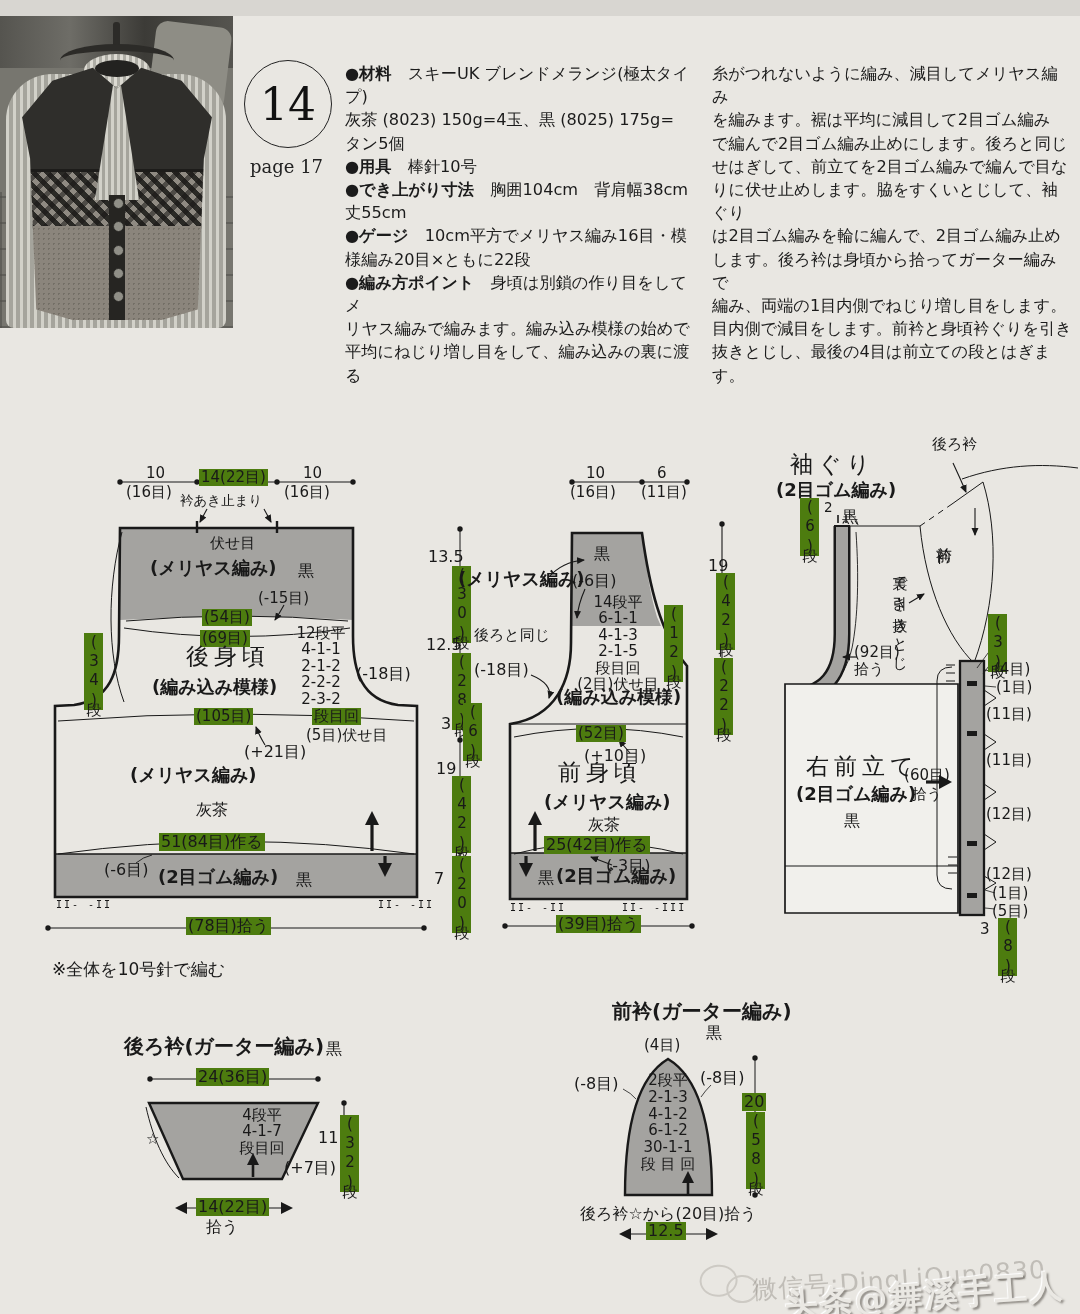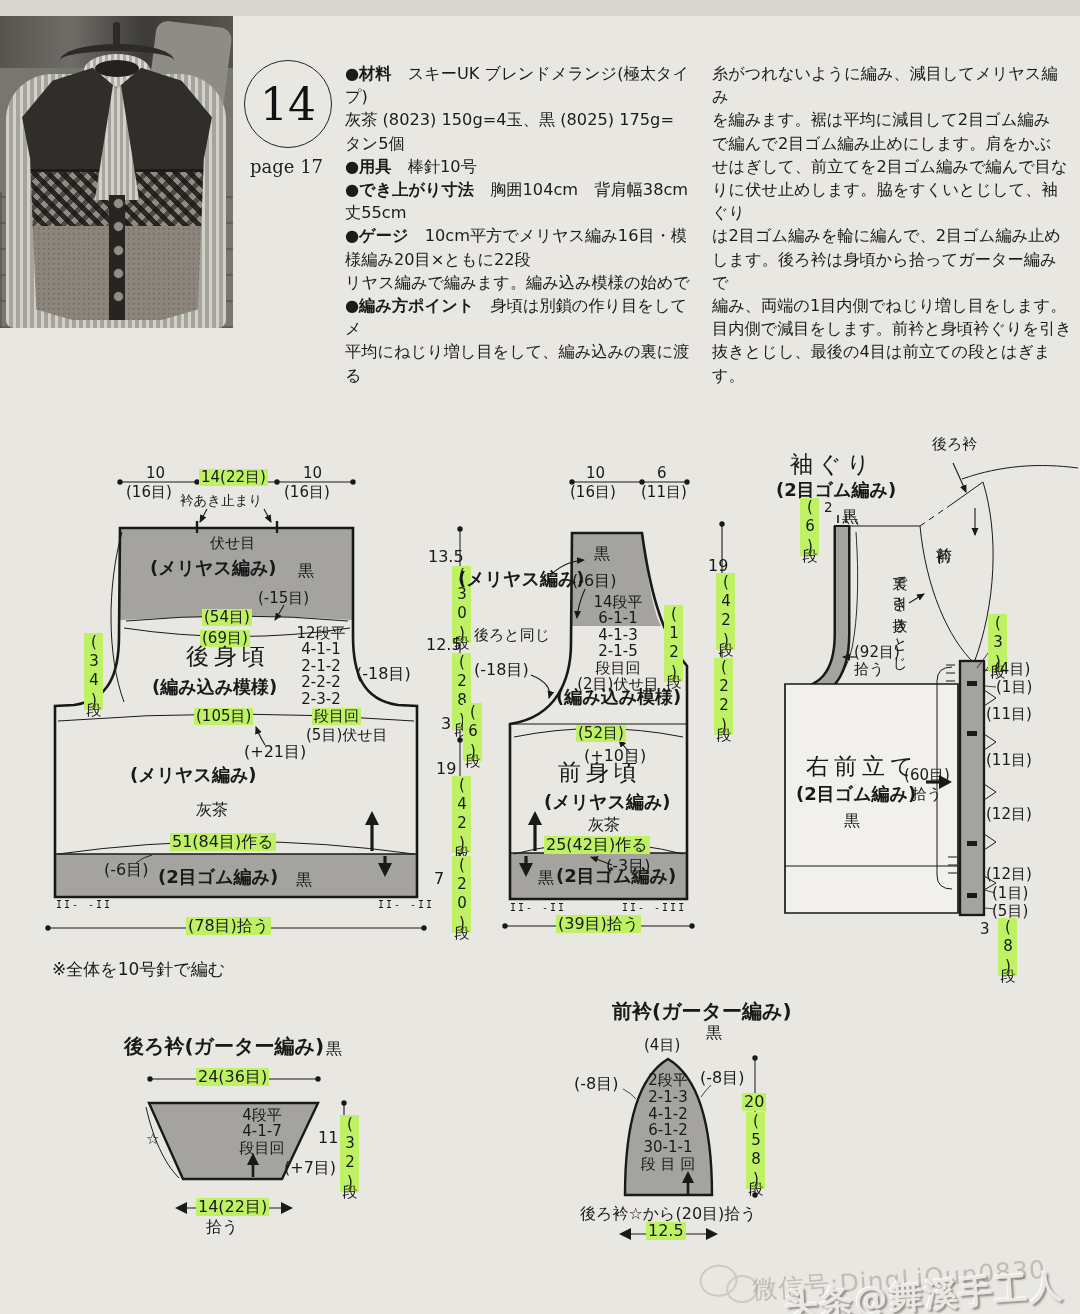--- a/index.html
+++ b/index.html
@@ -6,21 +6,21 @@
   body{background:#d8d6d1;font-family:"DejaVu Sans",sans-serif}
   #page{position:relative;width:1080px;height:1314px;background:#e9e7e2;overflow:hidden;margin:16px auto}
   svg{position:absolute;left:0;top:0}
   .L{position:absolute;white-space:pre-line;font:15px/1.12 "DejaVu Sans",sans-serif;color:#191919}
   .t14{font-size:13.5px}
   .t16{font-size:16px}
   .t17{font-size:17px}
   .t18{font-size:18px;font-weight:700}
   .t20{font-size:20px;font-weight:700}
   .t23{font-size:23px;font-weight:400;letter-spacing:5px}
-  .bg{background:#bef264;padding:0 2px}
+  .bg{background:#4d7c0f;padding:0 2px}
   .v{writing-mode:vertical-rl;text-orientation:upright;line-height:1;letter-spacing:1px}
   .ctr{text-align:center}
   .mono{font-family:"DejaVu Sans Mono",monospace;font-size:10px;letter-spacing:2px}
   .seq{line-height:16.4px}
   
   .circle{position:absolute;left:244px;top:44px;width:86px;height:86px;border:1.6px solid #222;border-radius:50%;
     display:flex;align-items:center;justify-content:center;font:44px "DejaVu Serif",serif;color:#111}
   .pageref{position:absolute;left:250px;top:140px;font:18px "DejaVu Serif",serif;color:#222}
   
   .col{position:absolute;color:#1b1b1b;font-size:16.2px;line-height:23.2px}
@@ -96,28 +96,28 @@
 
   <div id="colL" class="col">
       <div class="tline"><span class="b">●材料</span><span>　スキーUK ブレンドメランジ(極太タイプ)</span></div>
       <div class="tline"><span class="b"></span><span>灰茶 (8023) 150g=4玉、黒 (8025) 175g=</span></div>
       <div class="tline"><span class="b"></span><span>タン5個</span></div>
       <div class="tline"><span class="b">●用具</span><span>　棒針10号</span></div>
       <div class="tline"><span class="b">●でき上がり寸法</span><span>　胸囲104cm　背肩幅38cm</span></div>
       <div class="tline"><span class="b"></span><span>丈55cm</span></div>
       <div class="tline"><span class="b">●ゲージ</span><span>　10cm平方でメリヤス編み16目・模</span></div>
       <div class="tline"><span class="b"></span><span>様編み20目×ともに22段</span></div>
+      <div class="tline"><span class="b">●編み方ポイント</span><span>　身頃は別鎖の作り目をしてメ</span></div>
       <div class="tline"><span class="b"></span><span>リヤス編みで編みます。編み込み模様の始めで</span></div>
-      <div class="tline"><span class="b">●編み方ポイント</span><span>　身頃は別鎖の作り目をしてメ</span></div>
       <div class="tline"><span class="b"></span><span>平均にねじり増し目をして、編み込みの裏に渡る</span></div>
     </div>
   <div id="colR" class="col">
       <div class="tline"><span class="b"></span><span>糸がつれないように編み、減目してメリヤス編み</span></div>
       <div class="tline"><span class="b"></span><span>を編みます。裾は平均に減目して2目ゴム編み</span></div>
-      <div class="tline"><span class="b"></span><span>で編んで2目ゴム編み止めにします。肩をかぶ</span></div>
+      <div class="tline"><span class="b"></span><span>で編んで2目ゴム編み止めにします。後ろと同じ</span></div>
       <div class="tline"><span class="b"></span><span>せはぎして、前立てを2目ゴム編みで編んで目な</span></div>
       <div class="tline"><span class="b"></span><span>りに伏せ止めします。脇をすくいとじして、袖ぐり</span></div>
       <div class="tline"><span class="b"></span><span>は2目ゴム編みを輪に編んで、2目ゴム編み止め</span></div>
       <div class="tline"><span class="b"></span><span>します。後ろ衿は身頃から拾ってガーター編みで</span></div>
       <div class="tline"><span class="b"></span><span>編み、両端の1目内側でねじり増し目をします。</span></div>
       <div class="tline"><span class="b"></span><span>目内側で減目をします。前衿と身頃衿ぐりを引き</span></div>
       <div class="tline"><span class="b"></span><span>抜きとじし、最後の4目は前立ての段とはぎます。</span></div>
     </div>
 
   <svg width="1080" height="1314" viewBox="0 0 1080 1314" stroke="#191919" fill="none">
@@ -289,21 +289,21 @@
   <div class="L t23" style="left:186px;top:628px">後身頃</div>
   <div class="L t18" style="left:152px;top:661px">(編み込み模様)</div>
   <div class="L v bg" style="left:84px;top:617px">(34段)</div>
   <div class="L t16" style="left:356px;top:649px">(-18目)</div>
   <div class="L bg" style="left:194px;top:692px">(105目)</div>
   <div class="L bg" style="left:312px;top:692px">段目回</div>
   <div class="L" style="left:306px;top:711px">(5目)伏せ目</div>
   <div class="L t16" style="left:244px;top:727px">(+21目)</div>
   <div class="L t18" style="left:130px;top:749px">(メリヤス編み)</div>
   <div class="L t16" style="left:196px;top:785px">灰茶</div>
-  <div class="L bg t16" style="left:170px;top:817px">51(84目)作る</div>
+  <div class="L bg t16" style="left:159px;top:817px">51(84目)作る</div>
   <div class="L t16" style="left:104px;top:845px">(-6目)</div>
   <div class="L t18" style="left:158px;top:851px">(2目ゴム編み)</div>
   <div class="L t16" style="left:296px;top:855px">黒</div>
   <div class="L mono" style="left:56px;top:883px">II- -II</div>
   <div class="L mono" style="left:378px;top:883px">II- -II</div>
   <div class="L bg t16" style="left:186px;top:901px">(78目)拾う</div>
 
   <div class="L t16" style="left:428px;top:532px">13.5</div>
   <div class="L v bg" style="left:452px;top:550px">(30段)</div>
   <div class="L t16" style="left:426px;top:620px">12.5</div>

